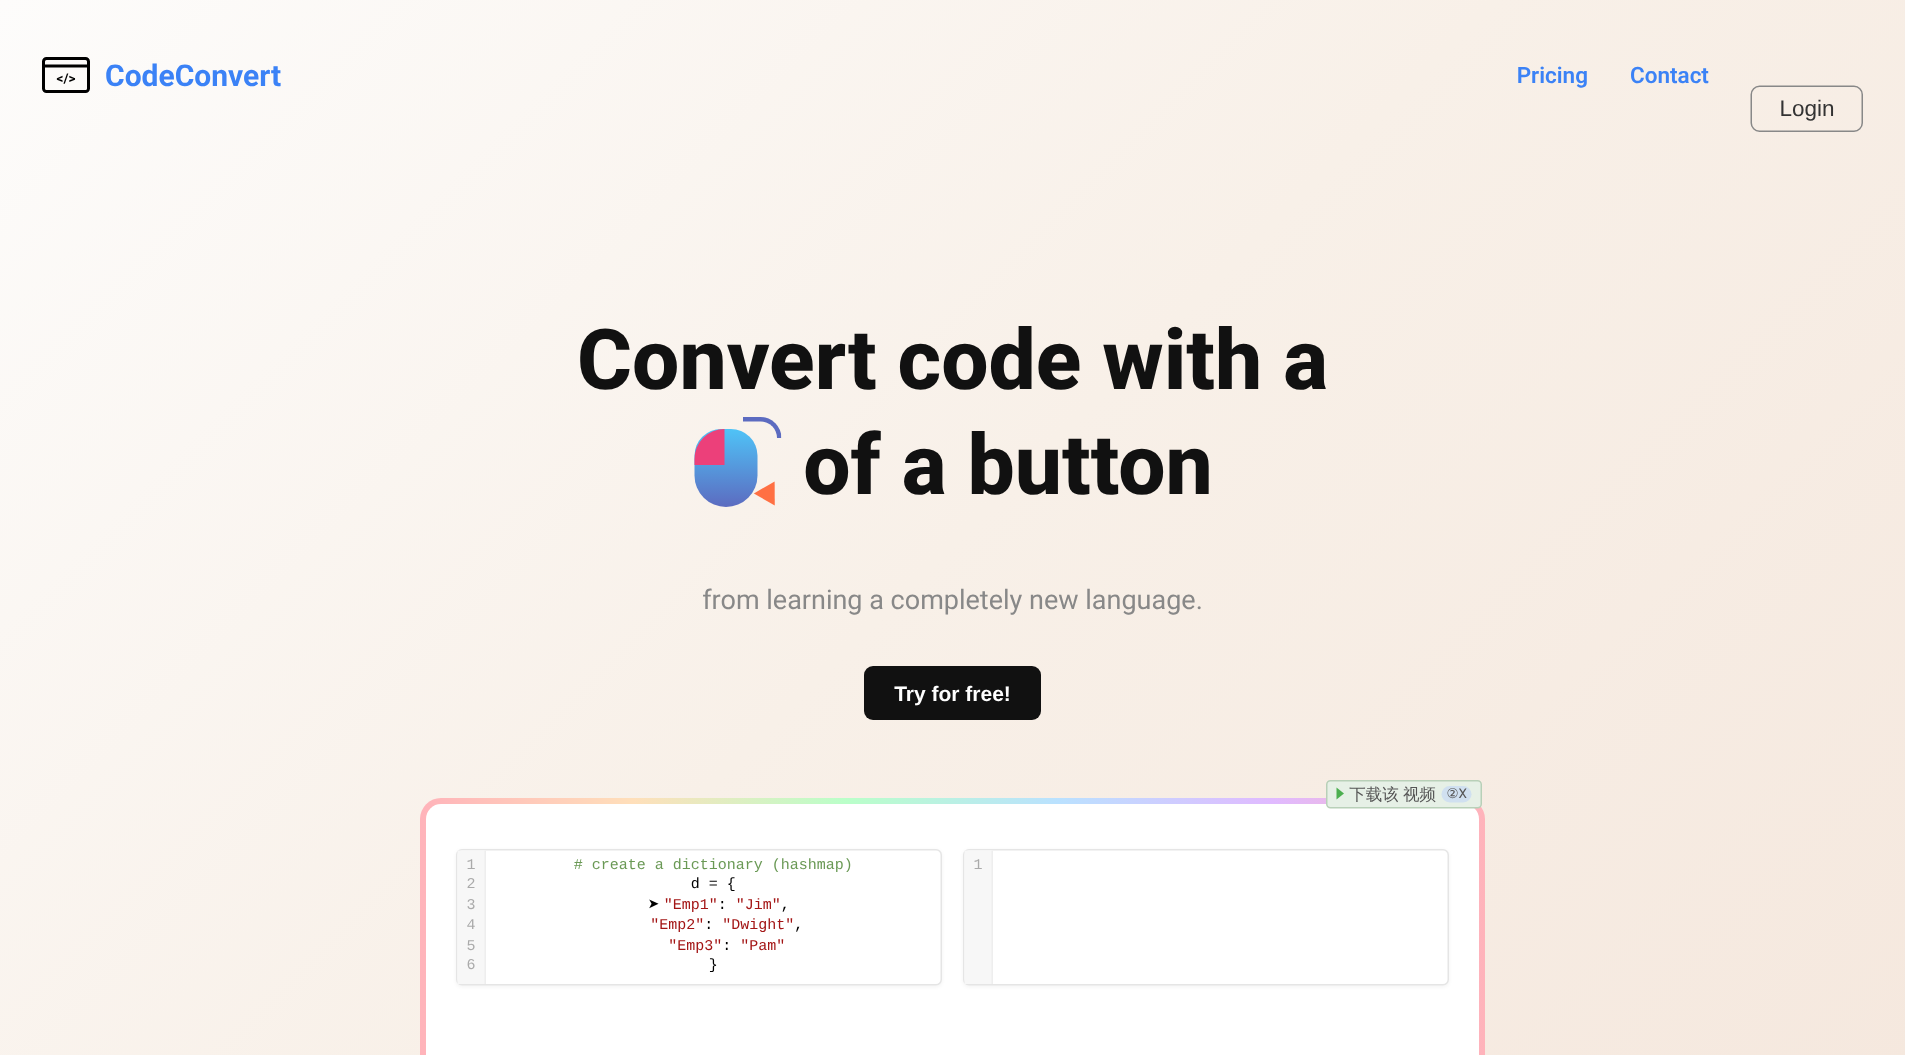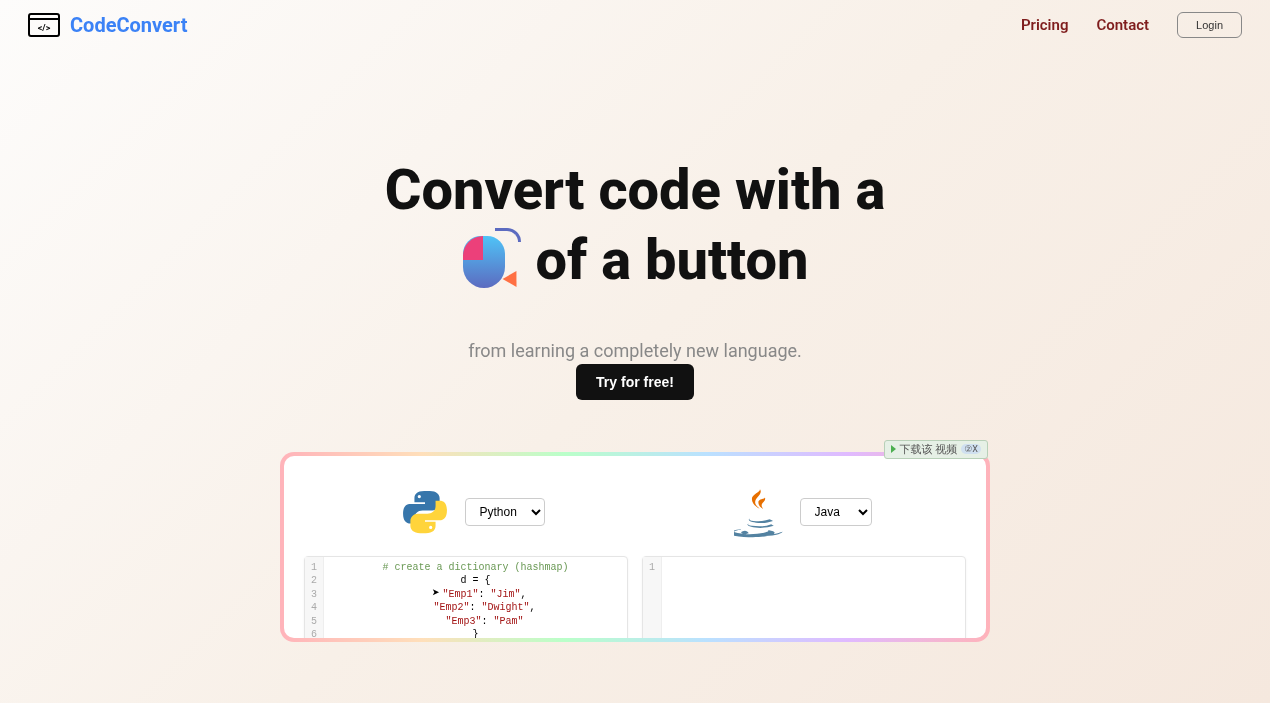--- a/index.html
+++ b/index.html
@@ -50,32 +50,33 @@
   color: #3b82f6;
 }
 .nav {
   display: flex;
   align-items: center;
   gap: 28px;
 }
 .nav-link {
   font-size: 15px;
   font-weight: 600;
-  color: #7f1d1d;
+  color: #3b82f6;
   cursor: pointer;
 }
 .login-btn {
   padding: 6px 18px;
   border: 1px solid #888;
   border-radius: 6px;
-  font-size: 11px;
+  font-size: 15px;
   font-weight: 500;
   color: #333;
   background: transparent;
   cursor: pointer;
+  margin-top: 45px;
 }
 .hero {
   text-align: center;
   padding-top: 108px;
 }
 .hero-title {
   font-size: 56px;
   font-weight: 800;
   color: #111;
   line-height: 1.15;
@@ -133,20 +134,21 @@
   border-top: 14px solid #ff7043;
   transform: rotate(-30deg);
 }
 .subtitle {
   margin-top: 44px;
   font-size: 18px;
   color: #888;
   line-height: 1.5;
 }
 .cta {
+  margin-top: 30px;
   display: inline-block;
   background: #111;
   color: #fff;
   font-size: 14px;
   font-weight: 600;
   border: none;
   padding: 10px 20px;
   border-radius: 6px;
   cursor: pointer;
 }
@@ -288,40 +290,20 @@
   </div>
   <button class="cta">Try for free!</button>
 
   <div class="demo-wrap">
     <div class="dl-badge">
       <span class="dl-tri"></span>
       <span>下载该 视频</span>
       <span class="dl-close">②X</span>
     </div>
     <div class="demo">
-      <div class="demo-heads">
-        <div class="lang-group">
-          <svg class="lang-icon" viewBox="0 0 64 64">
-            <path fill="#3776ab" d="M31 6c-9 0-12 4-12 9v5h13v2H14c-5 0-9 3-9 12s4 12 9 12h5v-7c0-5 4-9 10-9h12c5 0 9-4 9-9V15c0-5-4-9-12-9h-7zm-6 5a2 2 0 110 4 2 2 0 010-4z"></path>
-            <path fill="#ffd43b" d="M33 58c9 0 12-4 12-9v-5H32v-2h18c5 0 9-3 9-12s-4-12-9-12h-5v7c0 5-4 9-10 9H23c-5 0-9 4-9 9v6c0 5 4 9 12 9h7zm6-5a2 2 0 110-4 2 2 0 010 4z"></path>
-          </svg>
-          <select class="lang-select">
-            <option>Python</option>
-          </select>
-        </div>
-        <div class="lang-group">
-          <svg class="lang-icon" viewBox="0 0 64 64">
-            <path fill="#e76f00" d="M32 4c4 6-6 10-6 16 0 4 6 8 6 8s-10-4-10-12c0-6 10-8 10-12zm6 10c2 4-4 6-4 10 0 2 2 4 2 4s-6-2-6-8c0-4 8-4 8-6z"></path>
-            <path fill="#5382a1" d="M20 40c0 0-4 2 4 3 8 1 14 0 20-2 0 0 2 1 4 2-16 6-36 0-28-3zm-2 6c0 0-3 2 4 3 9 1 16 1 24-2 0 0 1 1 3 2-18 6-38 0-31-3zm24 8c0 0 2 2-3 3-10 3-30 3-38 0-3-1 3-3 5-3 2 0 3 0 3 0-4-2-24 4-10 7 36 6 66-3 43-7zm-24 4c0 0-14 3 8 4 6 0 16 0 26-2 8-2 8-4 8-4s-2 1-6 2c-18 4-52 2-44-2 6-3 8 2 8 2z"></path>
-          </svg>
-          <select class="lang-select">
-            <option>Java</option>
-          </select>
-        </div>
-      </div>
       <div class="panels">
         <div class="code-panel">
           <div class="gutter">
             <div>1</div>
             <div>2</div>
             <div>3</div>
             <div>4</div>
             <div>5</div>
             <div>6</div>
           </div>

